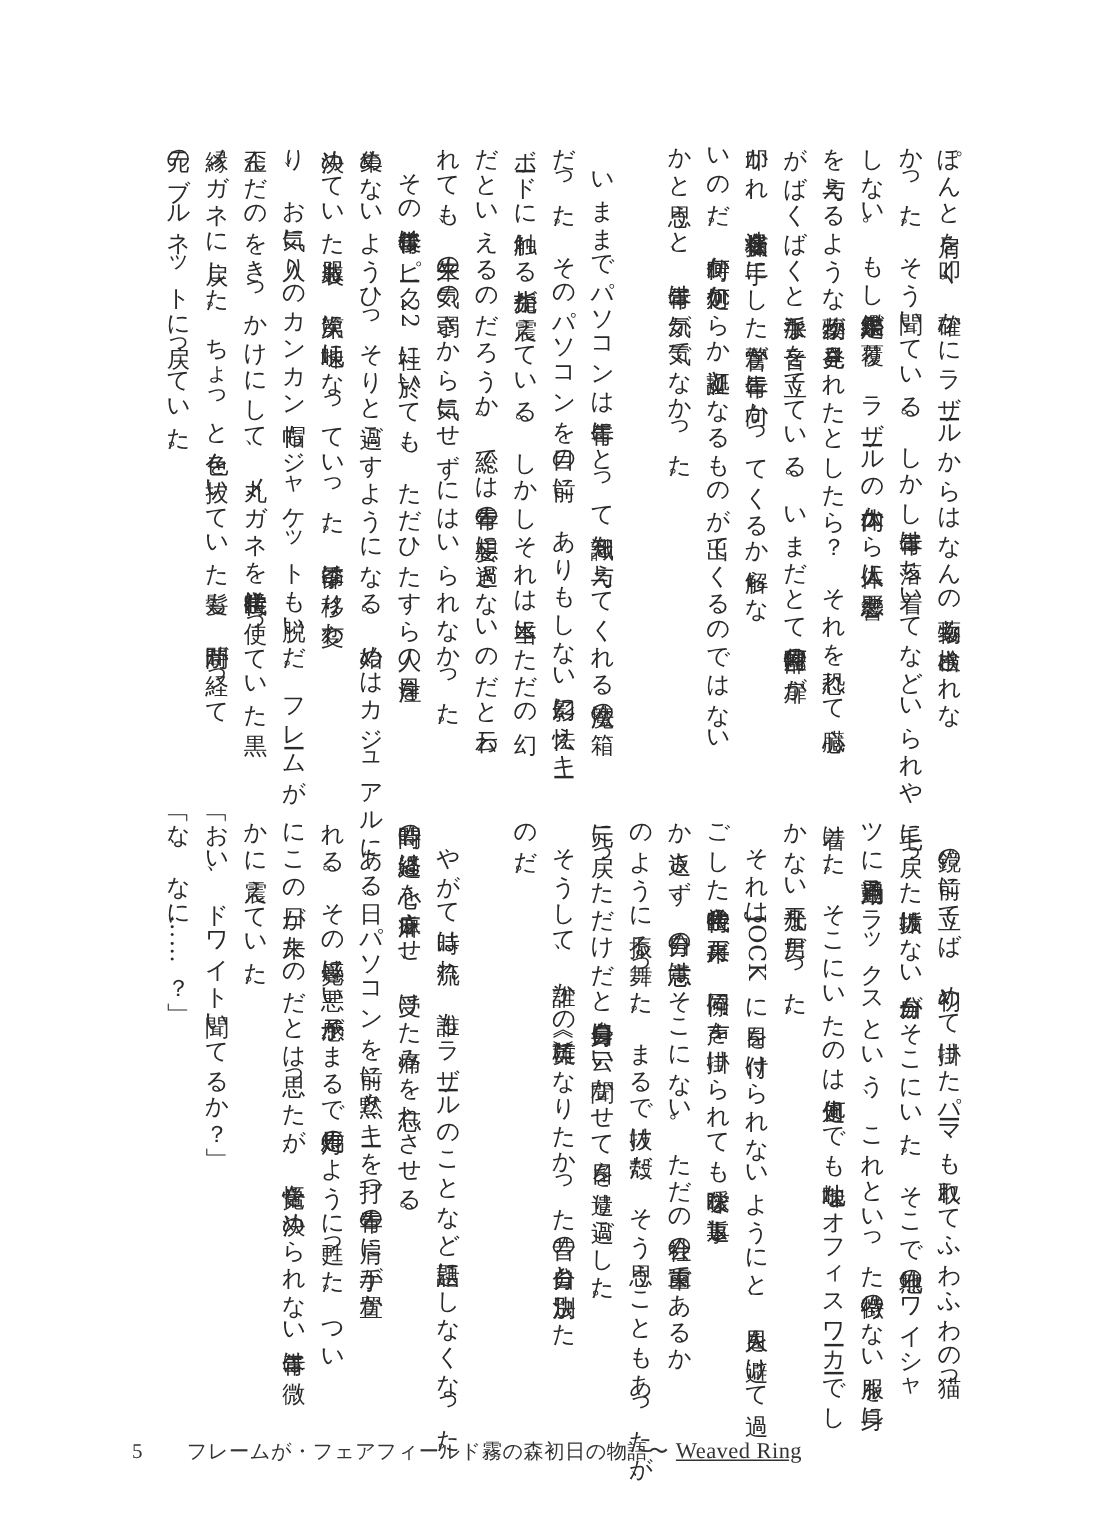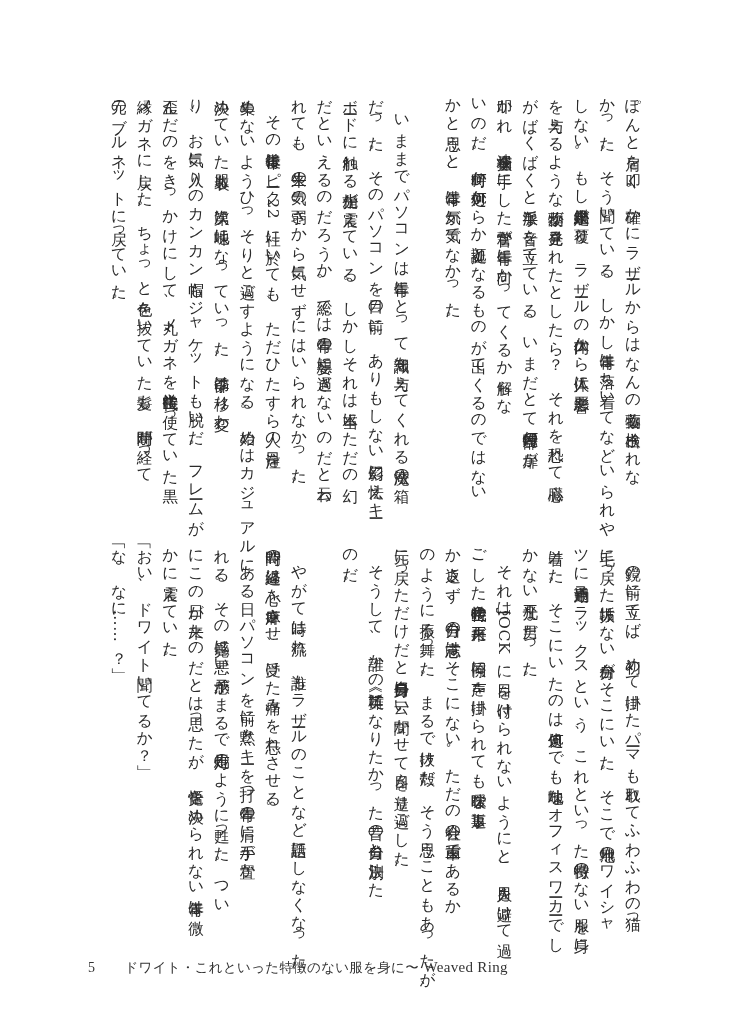--- a/index.html
+++ b/index.html
@@ -19,21 +19,21 @@
   .block-top { right: 86px; top: 88px; height: 398px; }
   .block-bottom { right: 86px; top: 538px; height: 398px; }
   .line { display: block; white-space: nowrap; }
   .indent { padding-top: 15.6px; }
   .footer {
     position: absolute; left: 88px; top: 959px;
     font-size: 14px; color: #333; white-space: nowrap;
   }
   .page-num { display: inline-block; width: 32px; font-family: "Liberation Serif", serif; }
   .running-title { font-family: "DejaVu Sans", "Liberation Sans", sans-serif; font-size: 13.5px; letter-spacing: 0.3px; }
-  .running-title .latin { font-family: "Liberation Serif", serif; font-size: 15px; }
+  .running-title .latin { font-family: "Liberation Serif", serif; font-size: 15px; text-decoration: underline; }
 </style>
 </head>
 <body>
 
 <div class="block block-top">
   <span class="line">ぽんと肩を叩く。確かにラザールからはなんの薬物も検出されな</span>
   <span class="line">かった。そう聞いている。しかし青年は落ち着いてなどいられや</span>
   <span class="line">しない。もし鑑定結果が覆り、ラザールの体内から人体に悪影響</span>
   <span class="line">を与えるような薬物が発見されたとしたら？　それを恐れて心臓</span>
   <span class="line">がばくばくと派手な音を立てている。いまだとて何時部屋の扉が</span>
@@ -75,16 +75,16 @@
   <span class="line">れる。その感覚に悪い予感がまるで走馬灯のように甦った。つい</span>
   <span class="line">にこの日が来たのだとは思ったが、覚悟を決められない青年は微</span>
   <span class="line">かに震えていた。</span>
   <span class="line">「おい、ドワイト聞いてるか？」</span>
   <span class="line">「な、なに……？」</span>
 </div>
 
 <div class="footer">
   <span class="page-num">5</span>
   <span class="running-title">
-    <span>ドワイト・これといった特徴のない服を身に〜</span>
+    <span>フレームが・フェアフィールド霧の森初日の物語〜</span>
     <span class="latin">Weaved Ring</span>
   </span>
 </div>
 
 </body></html>

